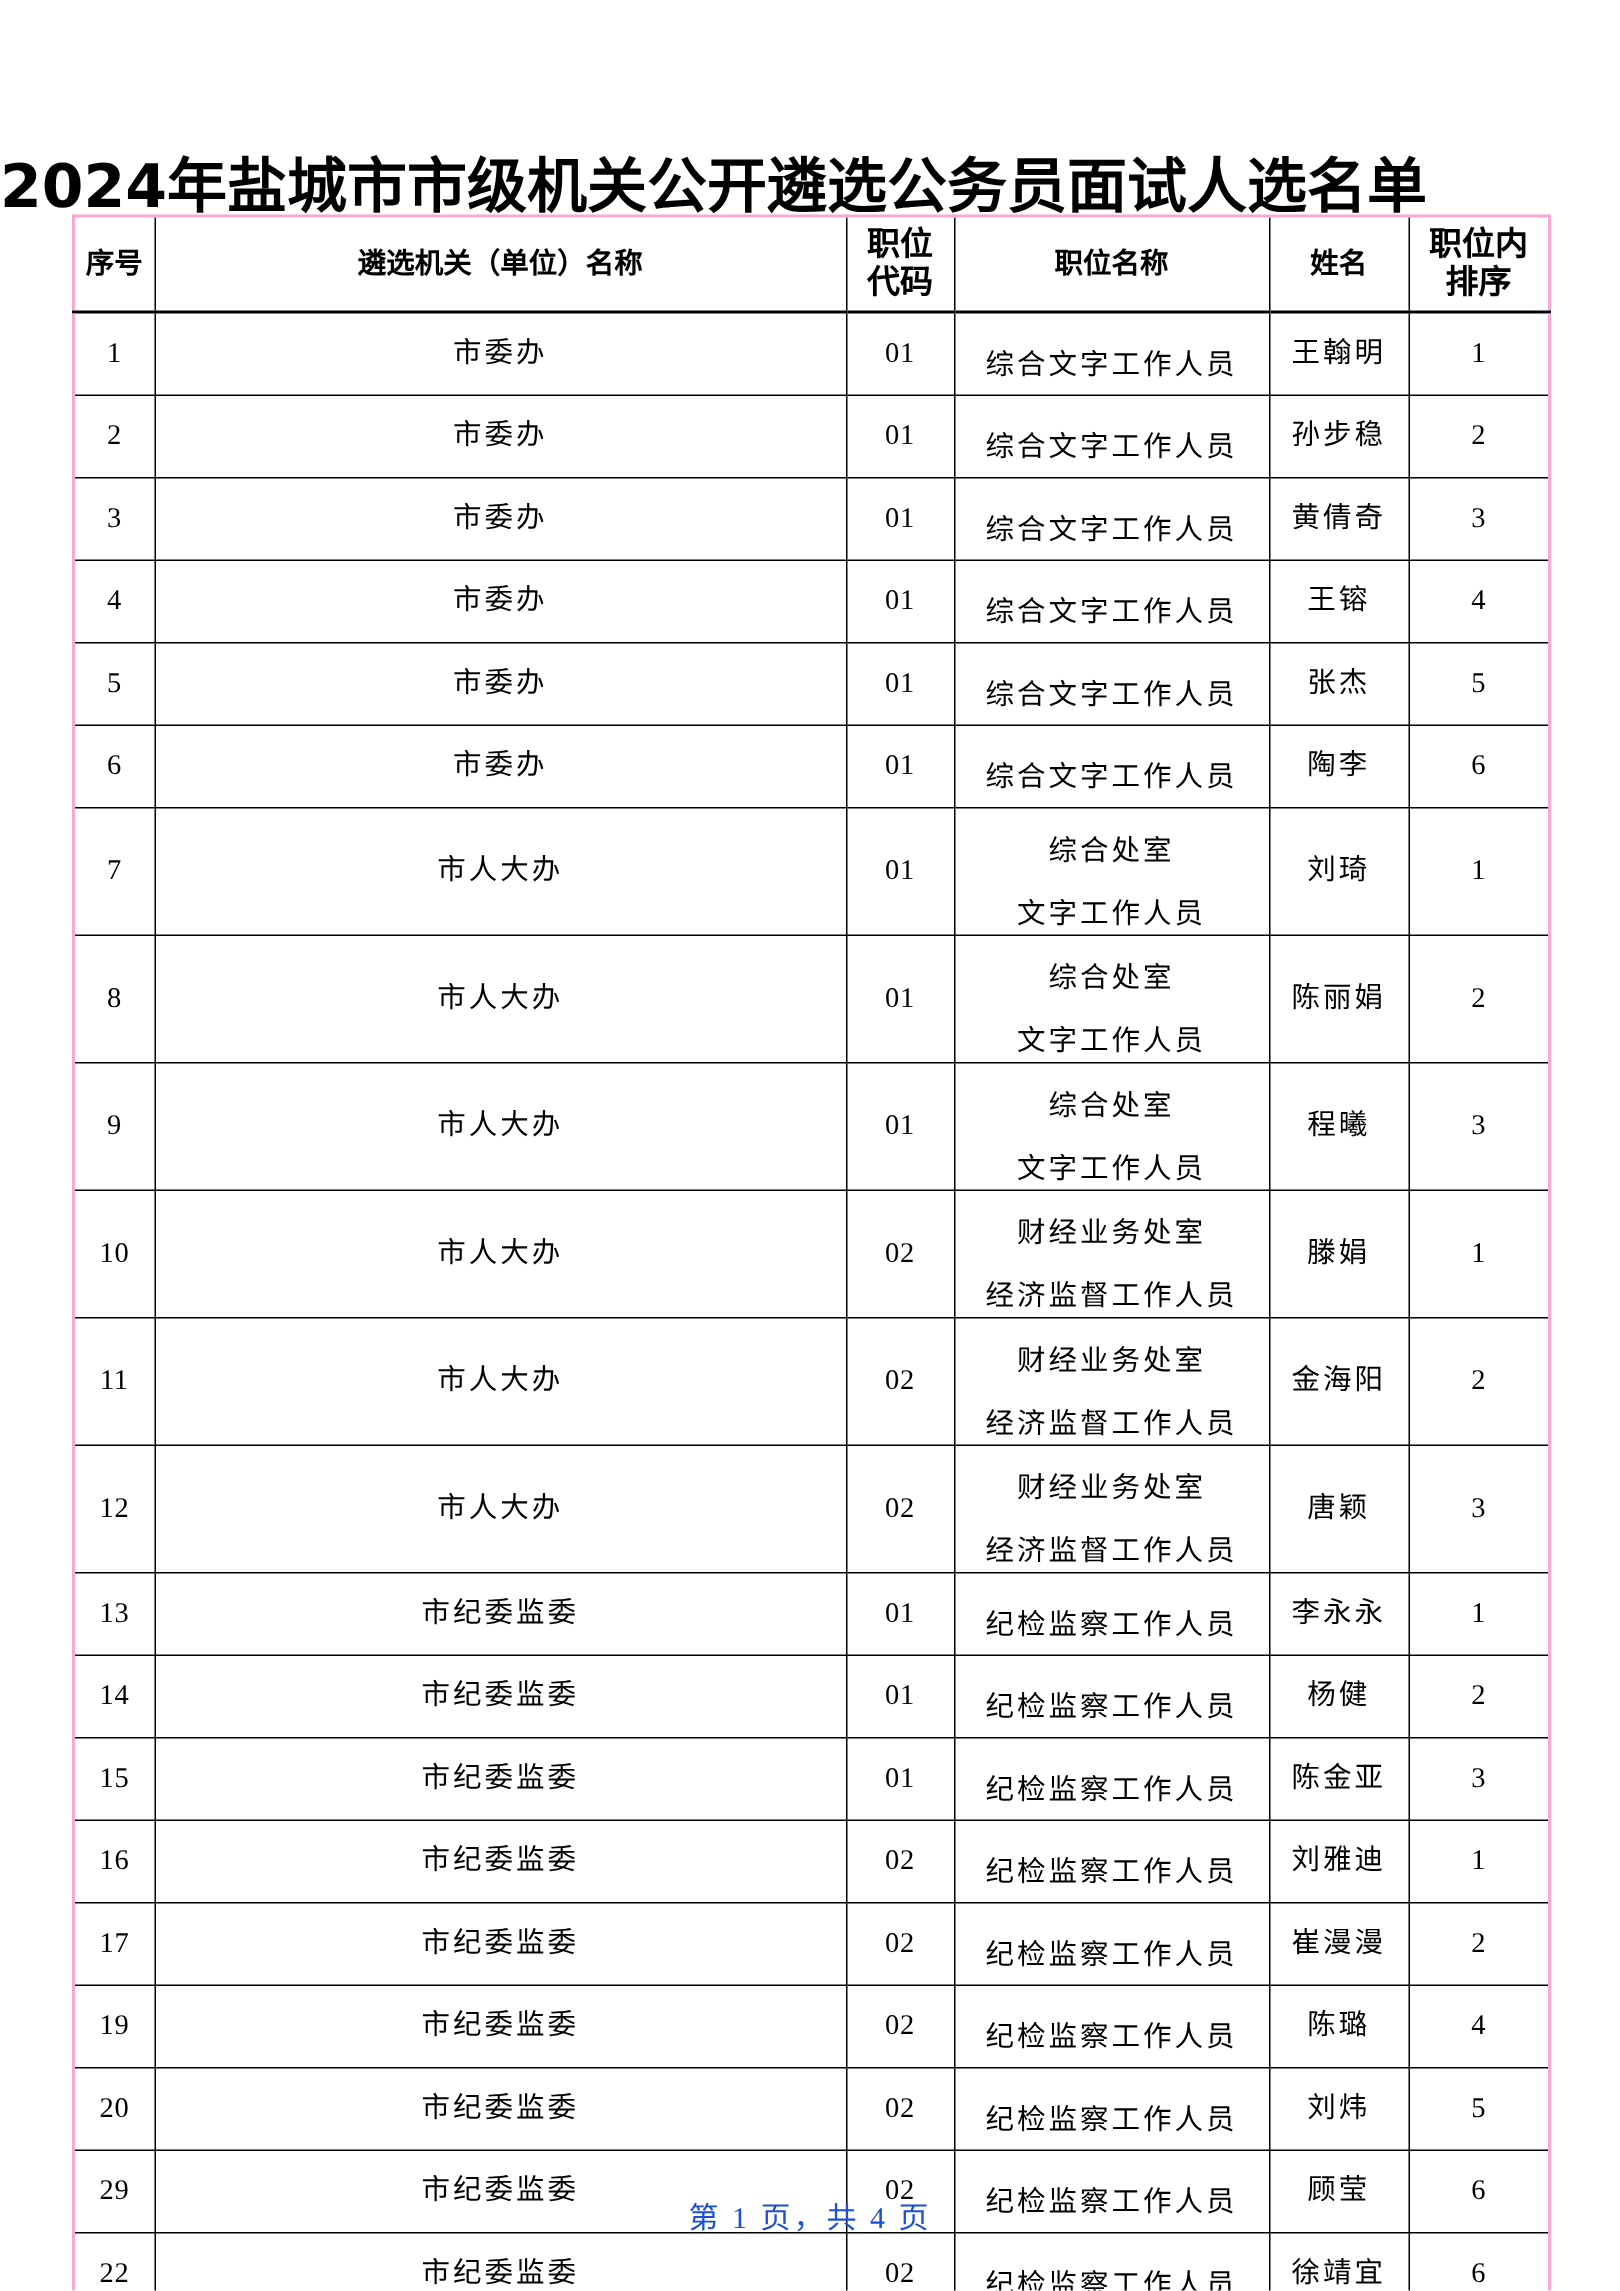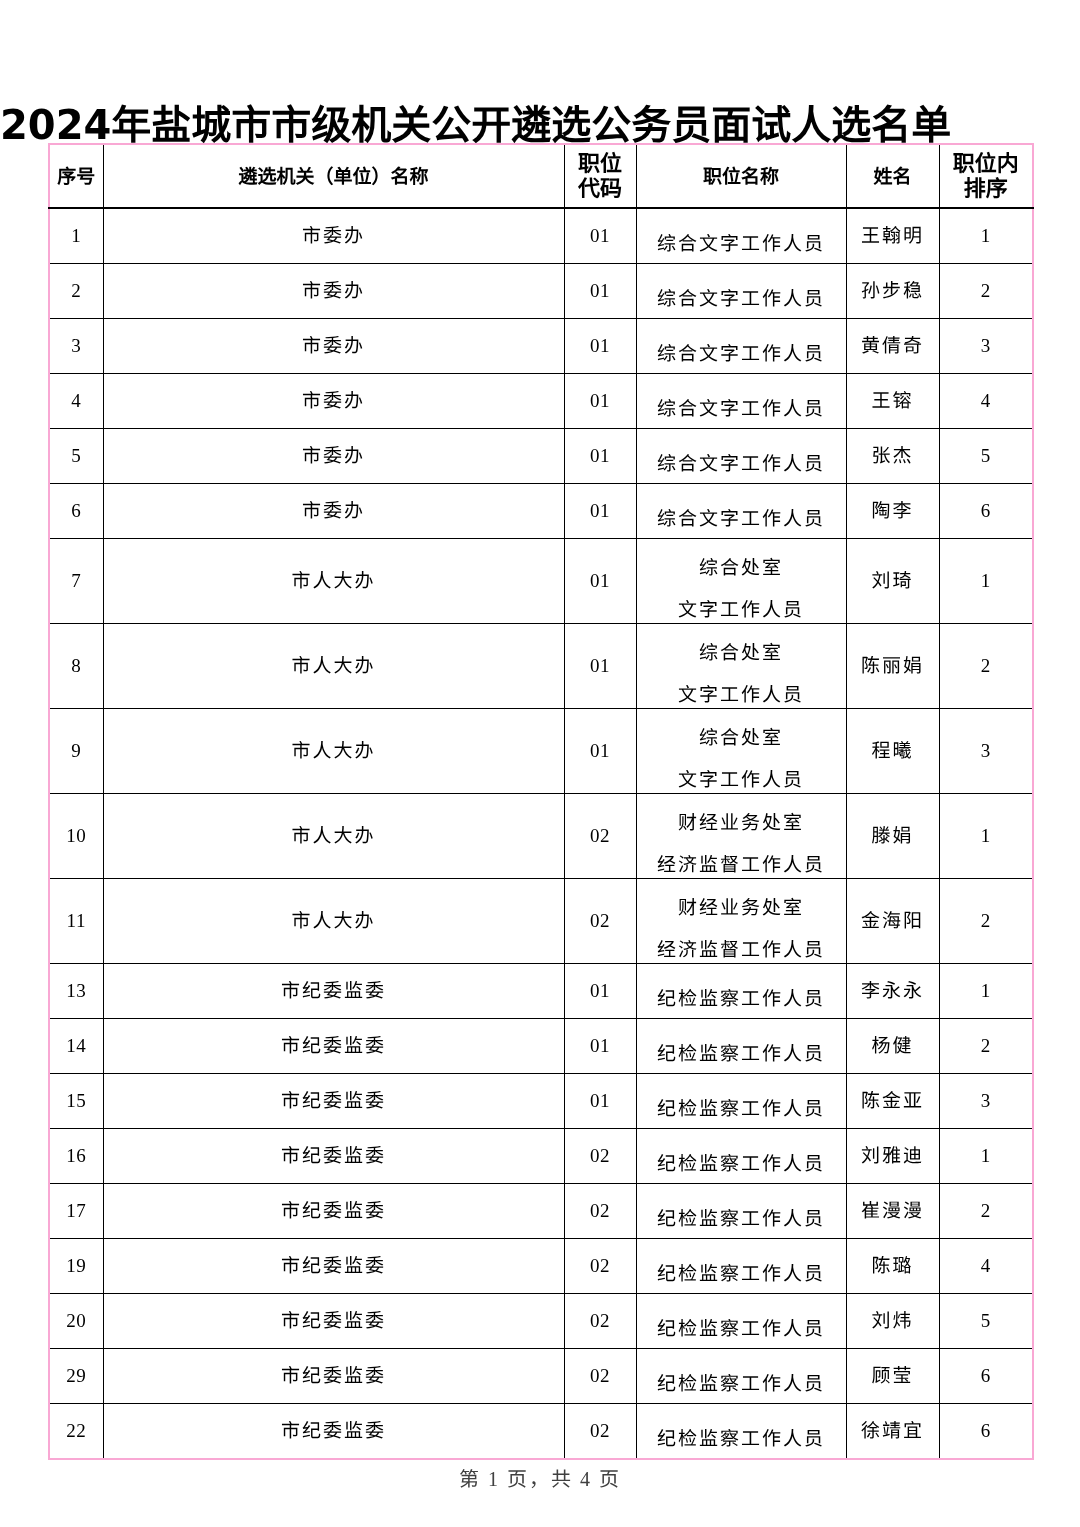--- a/index.html
+++ b/index.html
@@ -101,21 +101,21 @@
   .footer {
     position: absolute;
     top: 1466px;
     left: 0;
     width: 1080px;
     text-align: center;
     font-family: "Liberation Serif", "DejaVu Serif", serif;
     font-size: 20px;
     line-height: 26px;
     letter-spacing: 2px;
-    color: #404040;
+    color: #1d4ed8;
   }
 </style>
 </head>
 <body>
 
 <div class="page">
 
   <h1 class="doc-title">2024年盐城市市级机关公开遴选公务员面试人选名单</h1>
 
   <div class="table-wrap">
@@ -253,20 +253,31 @@
             <td class="num">11</td>
             <td class="org">市人大办</td>
             <td class="num">02</td>
             <td class="pos">
               <span class="ln">财经业务处室</span>
               <span class="ln">经济监督工作人员</span>
             </td>
             <td class="name">金海阳</td>
             <td class="num">2</td>
           </tr>
+          <tr class="tall">
+            <td class="num">12</td>
+            <td class="org">市人大办</td>
+            <td class="num">02</td>
+            <td class="pos">
+              <span class="ln">财经业务处室</span>
+              <span class="ln">经济监督工作人员</span>
+            </td>
+            <td class="name">唐颖</td>
+            <td class="num">3</td>
+          </tr>
           <tr>
             <td class="num">13</td>
             <td class="org">市纪委监委</td>
             <td class="num">01</td>
             <td class="pos">
               <span class="ln">纪检监察工作人员</span>
             </td>
             <td class="name">李永永</td>
             <td class="num">1</td>
           </tr>

